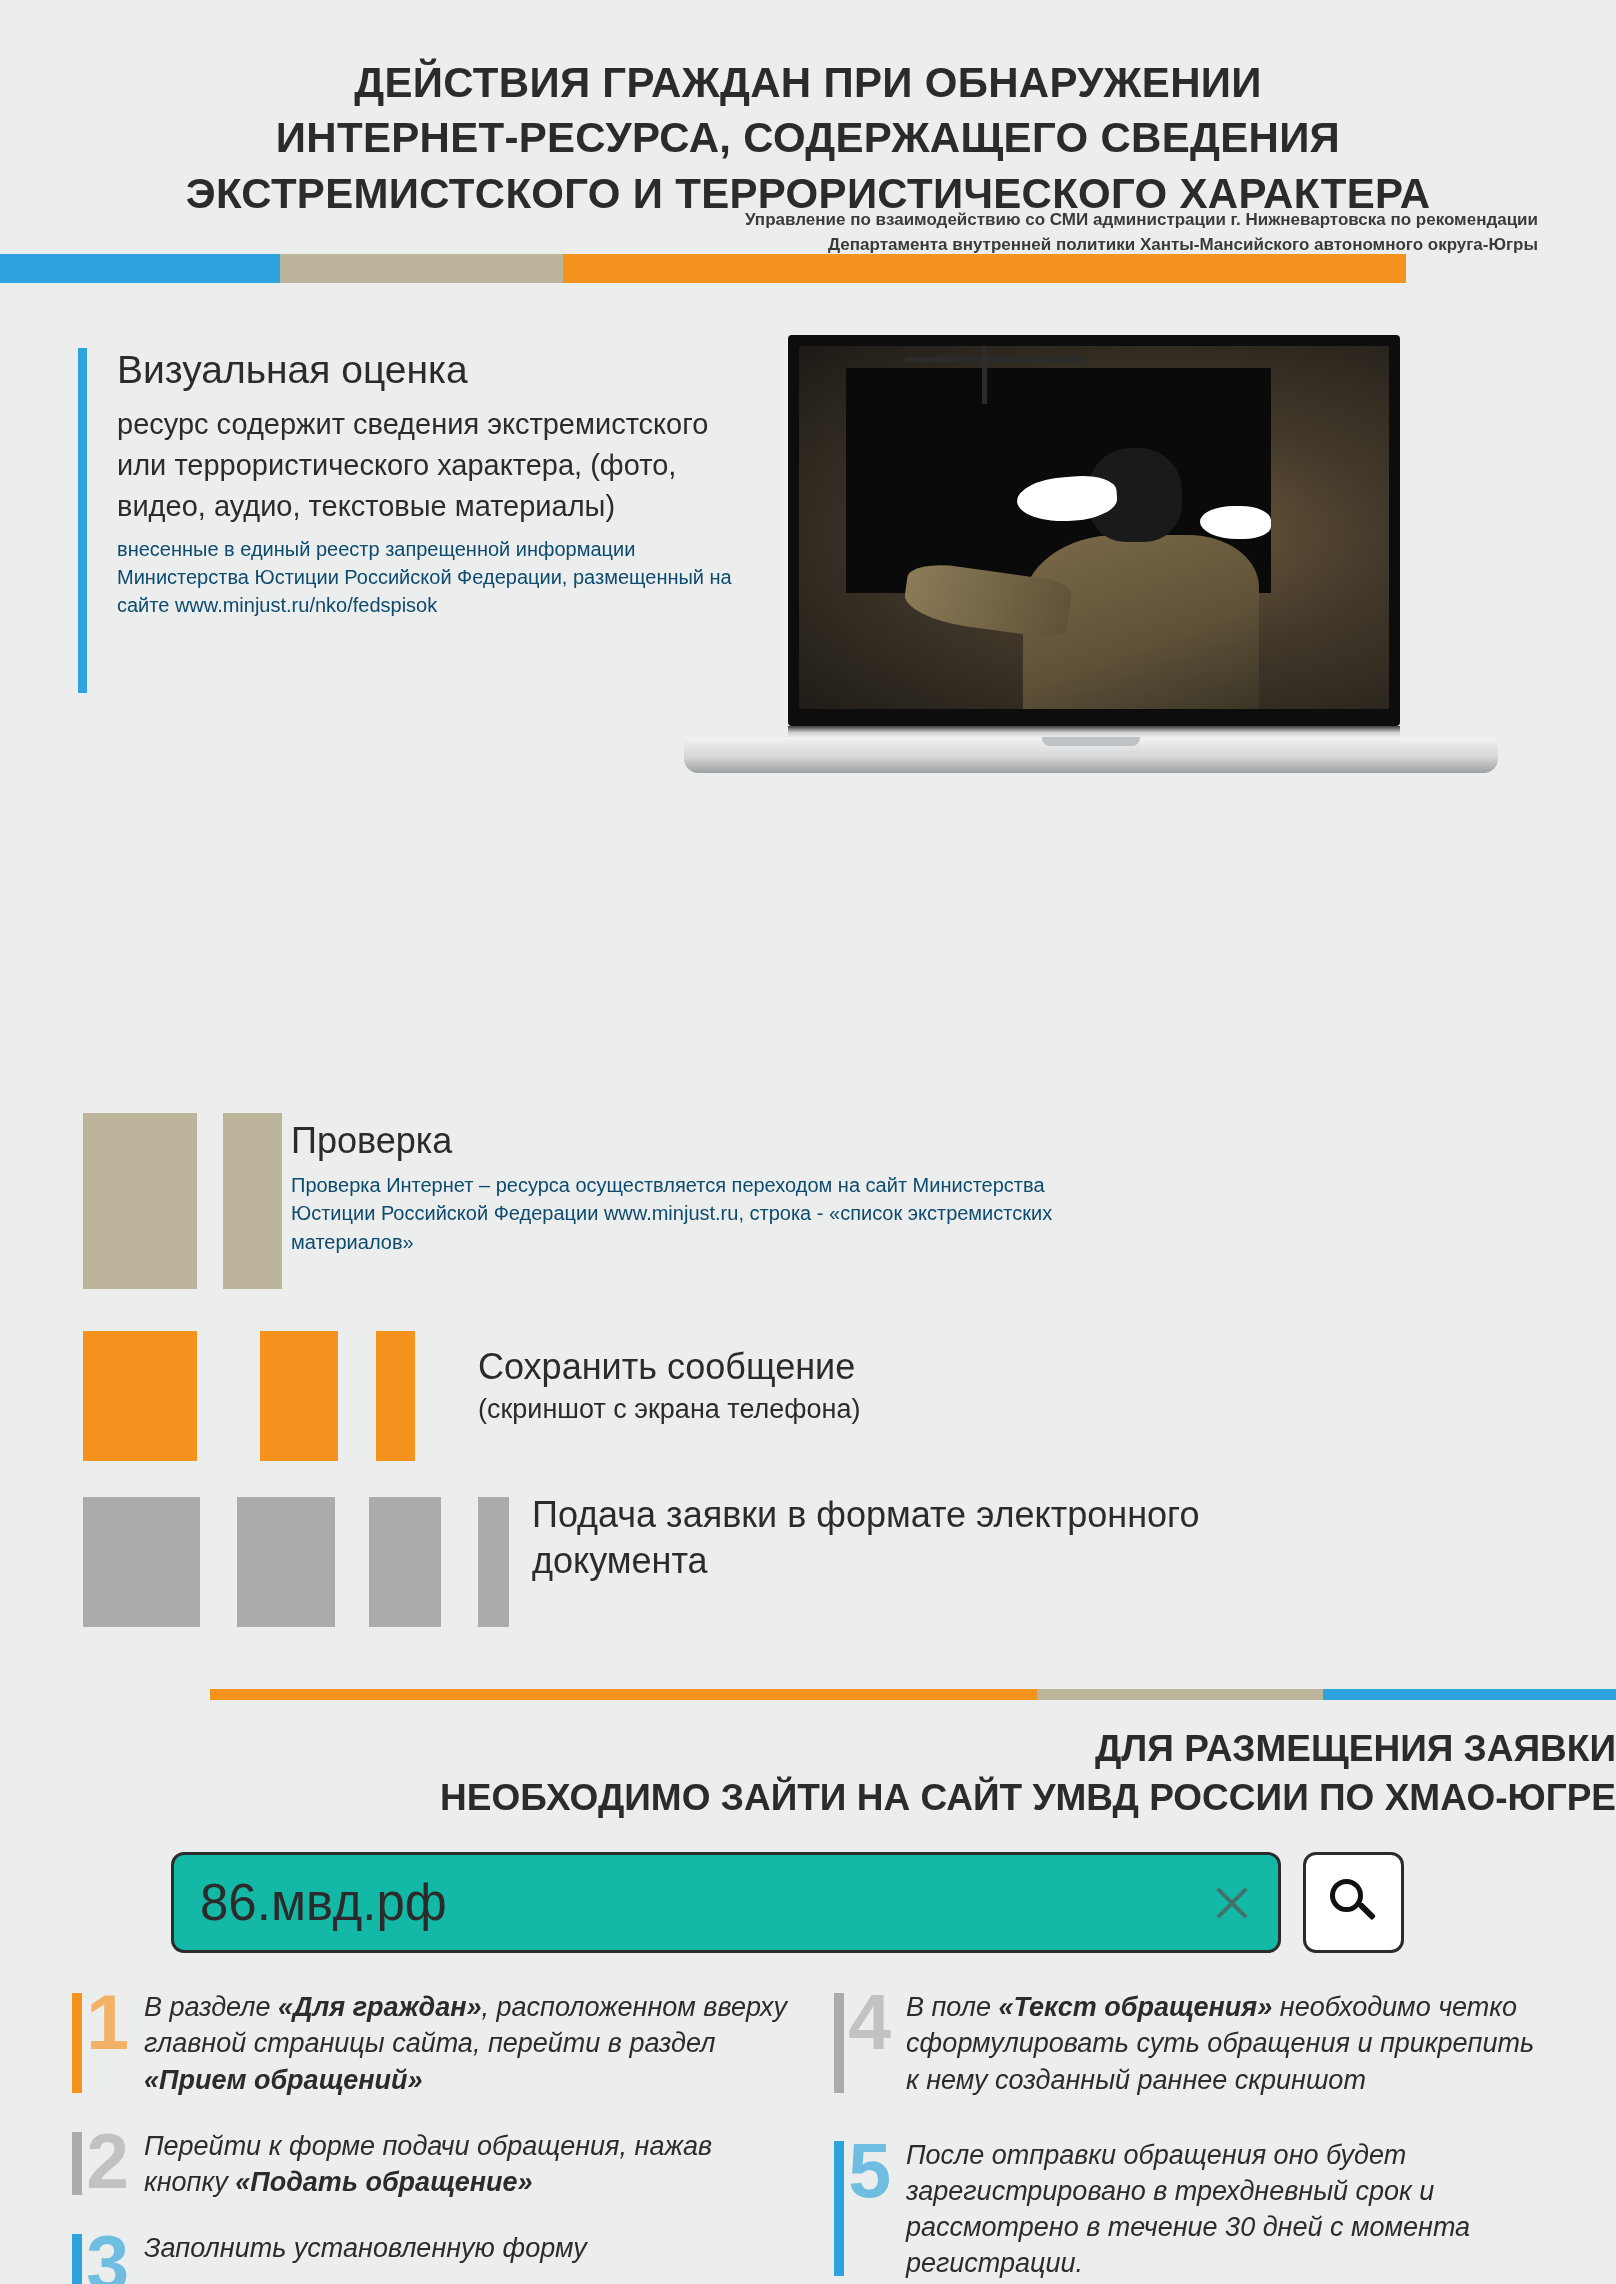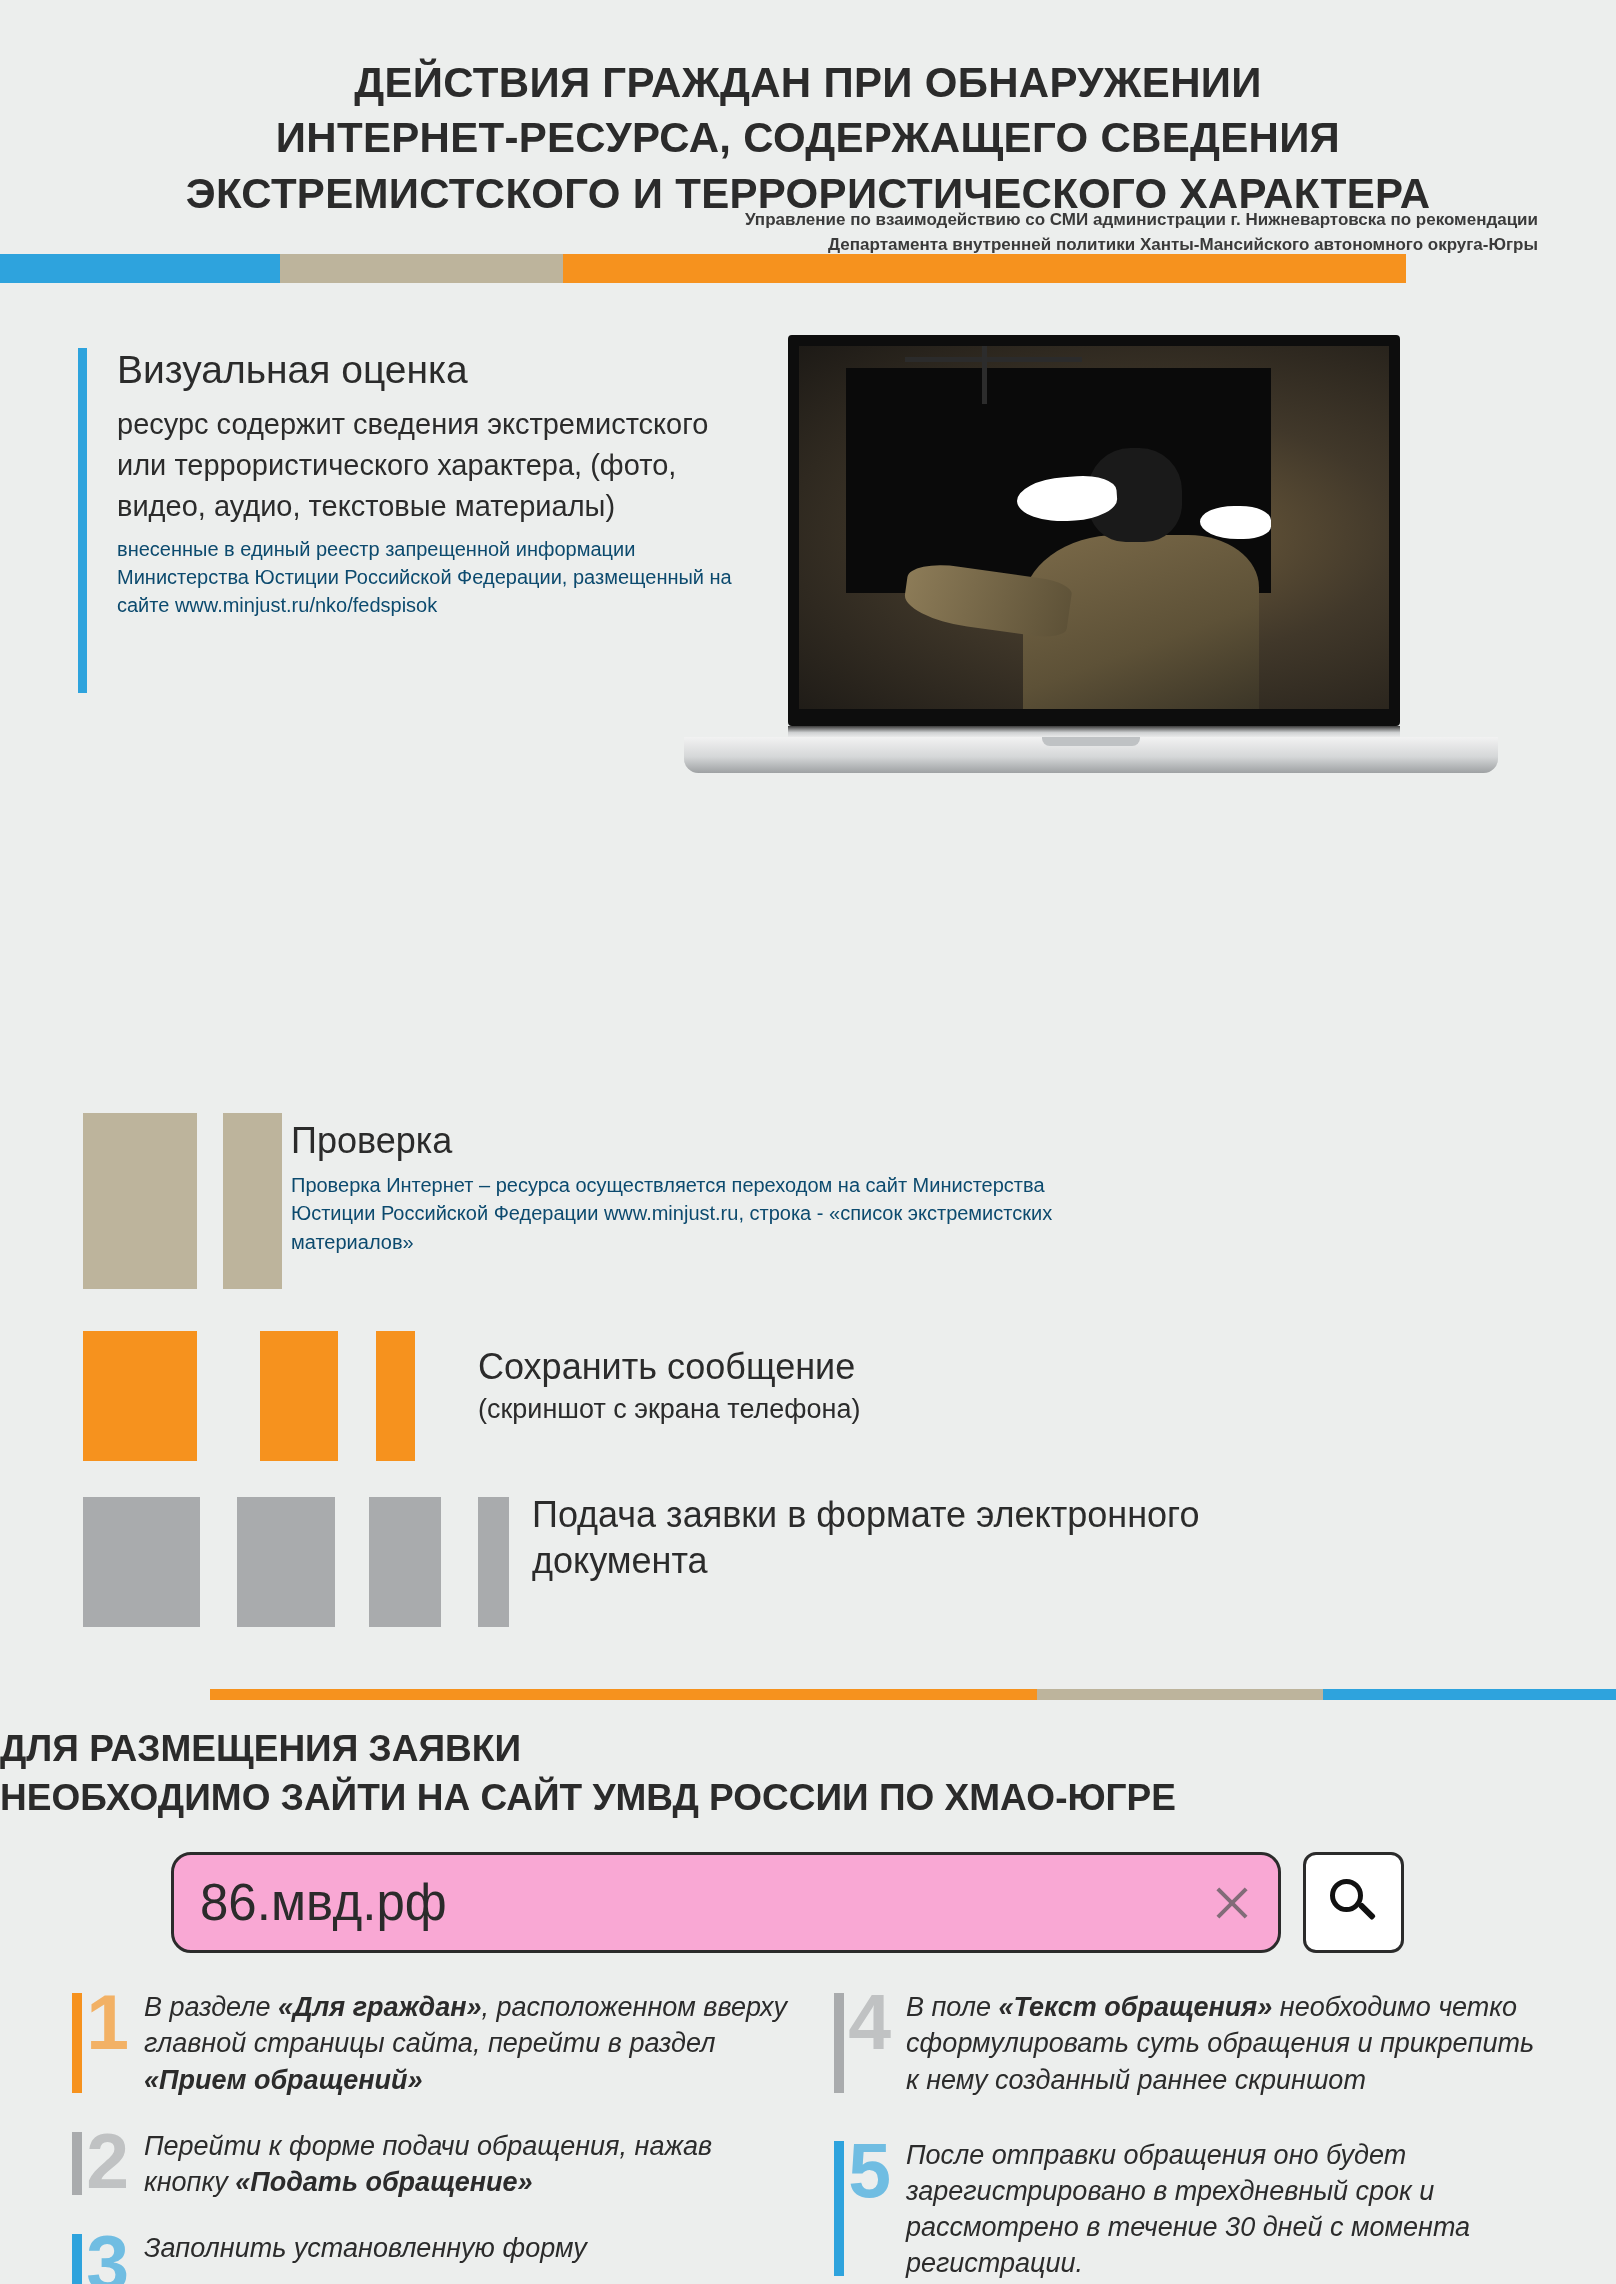--- a/index.html
+++ b/index.html
@@ -295,21 +295,21 @@
   .divider .d1 { background: #f6921e; width: 827px; }
   .divider .d2 { background: #bdb49c; width: 286px; }
   .divider .d3 { background: #2ea3dd; flex: 1; }
 
   
   .subtitle {
     position: absolute;
     top: 1442px;
     left: 0;
     width: 1616px;
-    text-align: left;
+    text-align: right;
   }
   .subtitle div {
     font-size: 37px;
     font-weight: bold;
     color: #2b2b2b;
     line-height: 1.32;
     text-transform: uppercase;
   }
 
   
@@ -317,23 +317,23 @@
     position: absolute;
     top: 1569px;
     left: 171px;
     display: flex;
     align-items: center;
     gap: 22px;
   }
   .searchbox {
     width: 1110px;
     height: 101px;
-    background: #f9a8d4;
+    background: #14b8a6;
     border: 3.3px solid #2b2b2b;
-    border-radius: 20px;
+    border-radius: 13px;
     display: flex;
     align-items: center;
     box-sizing: border-box;
     padding: 0 26px;
   }
   .searchbox .val {
     flex: 1;
     font-size: 51px;
     color: #2b2b2b;
   }

